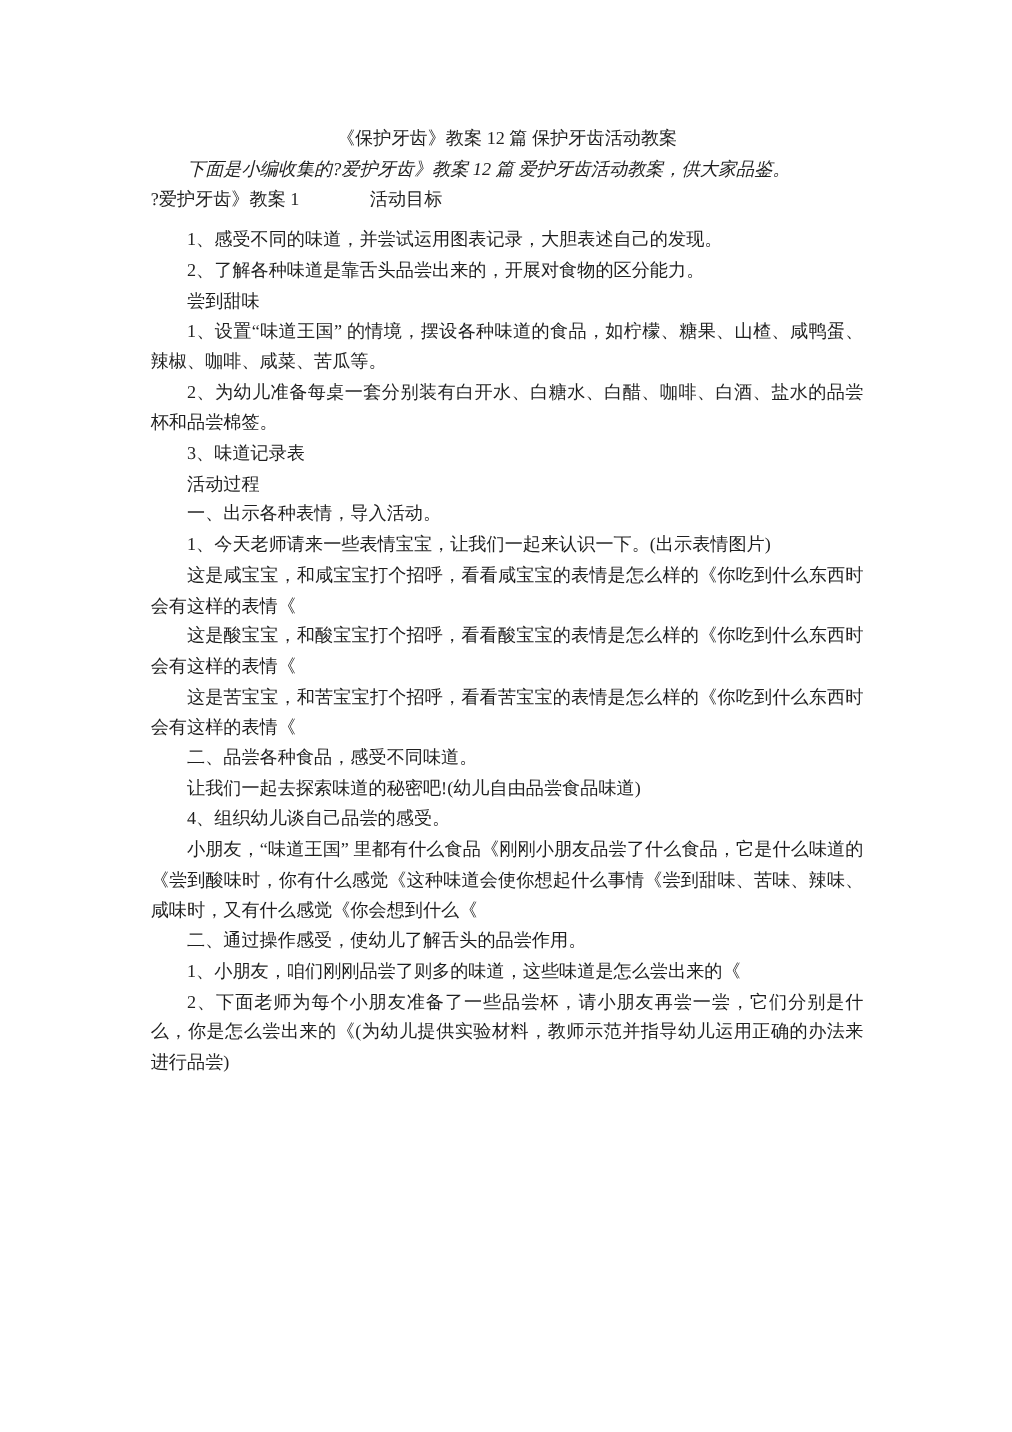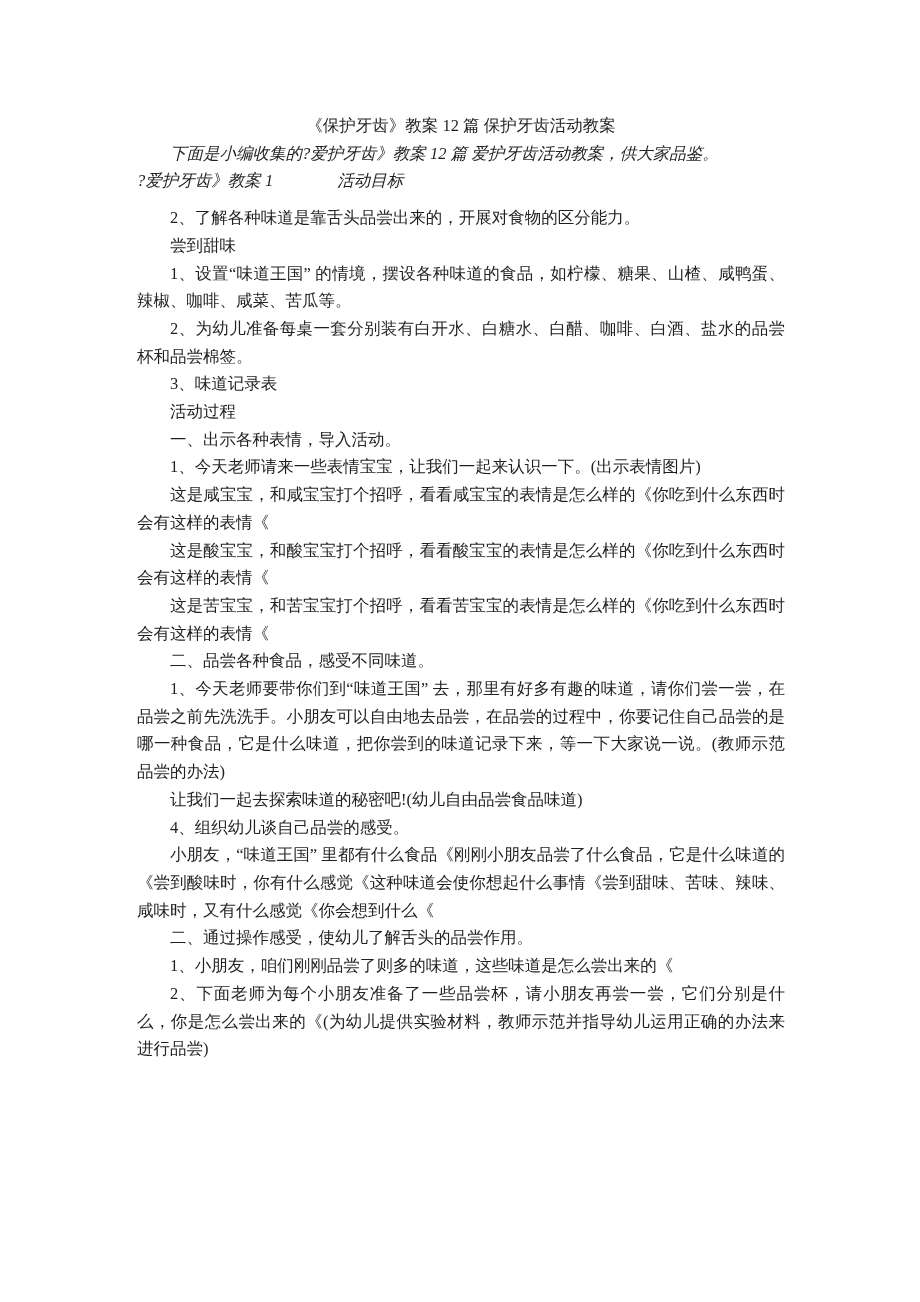--- a/index.html
+++ b/index.html
@@ -31,21 +31,20 @@
     text-align: center;
   }
   .intro {
     margin-top: 17px;
     text-indent: 2em;
     text-align: justify;
     font-style: italic;
   }
   .heading {
     margin-top: 24px;
-    font-style: italic;
   }
   .heading .heading-label {
     margin-left: 64px;
   }
   .doc-body {
     margin-top: 9px;
   }
   .body-para {
     text-indent: 2em;
     text-align: justify;
@@ -57,33 +56,33 @@
 <div class="page">
   <h1 class="title">《保护牙齿》教案 12 篇 保护牙齿活动教案</h1>
 
   <p class="intro">下面是小编收集的?爱护牙齿》教案 12 篇 爱护牙齿活动教案，供大家品鉴。</p>
 
   <p class="heading">
     <span class="heading-number">?爱护牙齿》教案 1</span><span class="heading-label">活动目标</span>
   </p>
 
   <div class="doc-body" id="doc-body">
+      <p class="body-para">1、感受不同的味道，并尝试运用图表记录，大胆表述自己的发现。</p>
       <p class="body-para">2、了解各种味道是靠舌头品尝出来的，开展对食物的区分能力。</p>
       <p class="body-para">尝到甜味</p>
       <p class="body-para">1、设置“味道王国” 的情境，摆设各种味道的食品，如柠檬、糖果、山楂、咸鸭蛋、辣椒、咖啡、咸菜、苦瓜等。</p>
       <p class="body-para">2、为幼儿准备每桌一套分别装有白开水、白糖水、白醋、咖啡、白酒、盐水的品尝杯和品尝棉签。</p>
       <p class="body-para">3、味道记录表</p>
       <p class="body-para">活动过程</p>
       <p class="body-para">一、出示各种表情，导入活动。</p>
       <p class="body-para">1、今天老师请来一些表情宝宝，让我们一起来认识一下。(出示表情图片)</p>
       <p class="body-para">这是咸宝宝，和咸宝宝打个招呼，看看咸宝宝的表情是怎么样的《你吃到什么东西时会有这样的表情《</p>
       <p class="body-para">这是酸宝宝，和酸宝宝打个招呼，看看酸宝宝的表情是怎么样的《你吃到什么东西时会有这样的表情《</p>
       <p class="body-para">这是苦宝宝，和苦宝宝打个招呼，看看苦宝宝的表情是怎么样的《你吃到什么东西时会有这样的表情《</p>
       <p class="body-para">二、品尝各种食品，感受不同味道。</p>
-      <p class="body-para">1、今天老师要带你们到“味道王国” 去，那里有好多有趣的味道，请你们尝一尝，在品尝之前先洗洗手。小朋友可以自由地去品尝，在品尝的过程中，你要记住自己品尝的是哪一种食品，它是什么味道，把你尝到的味道记录下来，等一下大家说一说。(教师示范品尝的办法)</p>
       <p class="body-para">让我们一起去探索味道的秘密吧!(幼儿自由品尝食品味道)</p>
       <p class="body-para">4、组织幼儿谈自己品尝的感受。</p>
       <p class="body-para">小朋友，“味道王国” 里都有什么食品《刚刚小朋友品尝了什么食品，它是什么味道的《尝到酸味时，你有什么感觉《这种味道会使你想起什么事情《尝到甜味、苦味、辣味、咸味时，又有什么感觉《你会想到什么《</p>
       <p class="body-para">二、通过操作感受，使幼儿了解舌头的品尝作用。</p>
       <p class="body-para">1、小朋友，咱们刚刚品尝了则多的味道，这些味道是怎么尝出来的《</p>
       <p class="body-para">2、下面老师为每个小朋友准备了一些品尝杯，请小朋友再尝一尝，它们分别是什么，你是怎么尝出来的《(为幼儿提供实验材料，教师示范并指导幼儿运用正确的办法来进行品尝)</p>
     </div>
 </div>
 
 </body></html>

